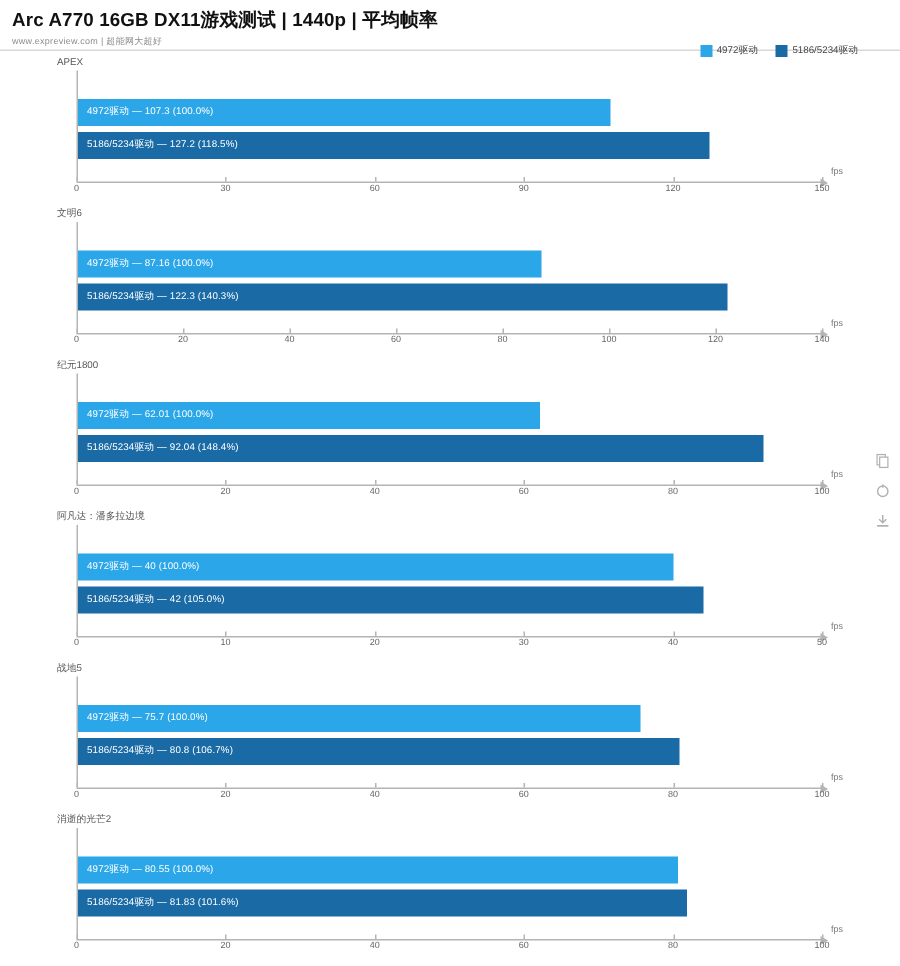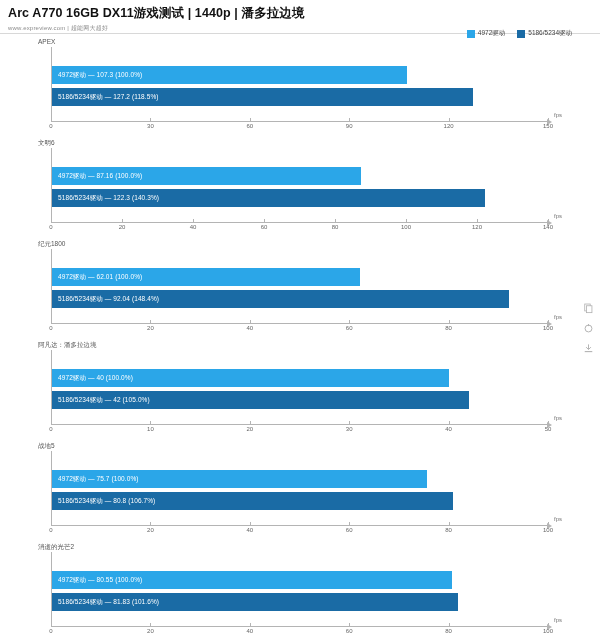--- a/index.html
+++ b/index.html
@@ -201,21 +201,21 @@
     width: 11px;
     height: 11px;
     opacity: 0.45;
     display: block;
   }
 </style>
 </head>
 <body>
 
 <div class="header">
-  <div class="header-title">Arc A770 16GB DX11游戏测试 | 1440p | 潘多拉边境</div>
+  <div class="header-title">Arc A770 16GB DX11游戏测试 | 1440p | 平均帧率</div>
   <div class="header-subtitle">www.expreview.com | 超能网大超好</div>
   <div class="header-rule"></div>
 </div>
 
 <div class="legend">
   <div class="legend-item">
     <span class="legend-swatch" style="background: rgb(43, 166, 232);"></span>
     <span class="legend-label">4972驱动</span>
   </div>
   <div class="legend-item">

